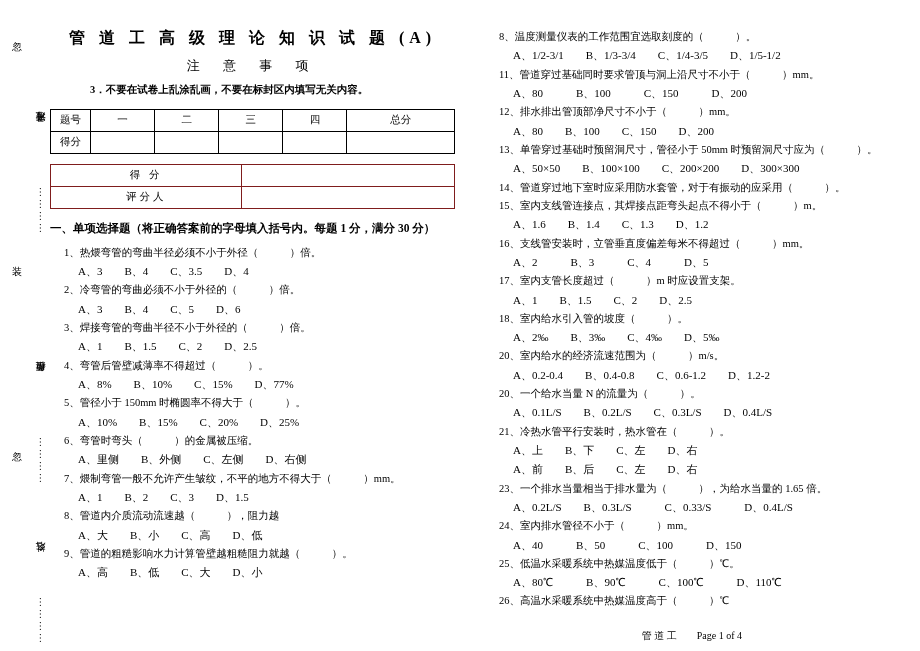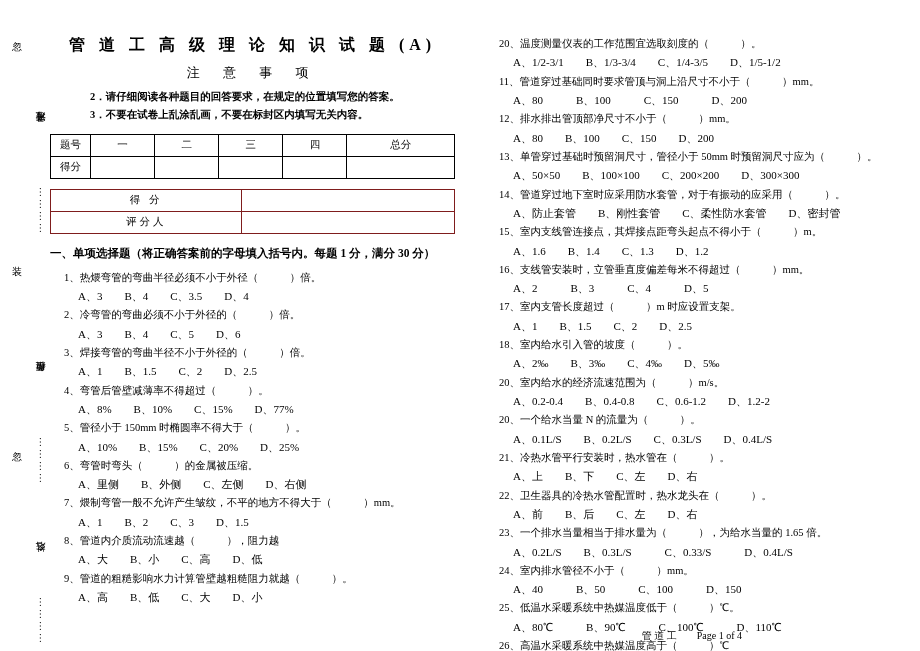--- a/index.html
+++ b/index.html
@@ -11,21 +11,20 @@
     font-size: 11px;
     color: #000;
     position: relative;
     overflow: hidden;
   }
   .page {
     display: flex;
     height: 620px;
     padding: 28px 30px 0 50px;
     gap: 30px;
-    margin-top: 7px;
   }
   .col {
     flex: 1;
     display: flex;
     flex-direction: column;
   }
   .title {
     font-size: 16px;
     font-weight: bold;
     text-align: center;
@@ -144,21 +143,20 @@
   <span class="vlbl" style="top:560px">姓名</span>
   <span class="vdot" style="top:595px">…………</span>
 </div>
 
 <div class="page">
 
   <div class="col">
     <div class="title">管 道 工 高 级 理 论 知 识 试 题 (A)</div>
     <div class="subtitle">注  意    事  项</div>
     <div class="instructions">
-      <div>2．请仔细阅读各种题目的回答要求，在规定的位置填写您的答案。</div>
       <div>3．不要在试卷上乱涂乱画，不要在标封区内填写无关内容。</div>
     </div>
     <table class="score-table">
       <tbody>
           <tr>
         <td class="hdr">题号</td>
         <td>一</td>
         <td>二</td>
         <td>三</td>
         <td>四</td>
@@ -202,45 +200,43 @@
     <div class="opts">A、里侧　　B、外侧　　C、左侧　　D、右侧</div>
     <div class="q">7、煨制弯管一般不允许产生皱纹，不平的地方不得大于（　　　）mm。</div>
     <div class="opts">A、1　　B、2　　C、3　　D、1.5</div>
     <div class="q">8、管道内介质流动流速越（　　　），阻力越</div>
     <div class="opts">A、大　　B、小　　C、高　　D、低</div>
     <div class="q">9、管道的粗糙影响水力计算管壁越粗糙阻力就越（　　　）。</div>
     <div class="opts">A、高　　B、低　　C、大　　D、小</div>
   </div>
 
   <div class="col col2">
-    <div class="q">20、温度测量仪表的工作范围宜选取刻度的（　　　）。</div>
+    <div class="q">8、温度测量仪表的工作范围宜选取刻度的（　　　）。</div>
     <div class="opts">A、1/2-3/1　　B、1/3-3/4　　C、1/4-3/5　　D、1/5-1/2</div>
     <div class="q">11、管道穿过基础同时要求管顶与洞上沿尺寸不小于（　　　）mm。</div>
     <div class="opts">A、80　　　B、100　　　C、150　　　D、200</div>
     <div class="q">12、排水排出管顶部净尺寸不小于（　　　）mm。</div>
     <div class="opts">A、80　　B、100　　C、150　　D、200</div>
     <div class="q">13、单管穿过基础时预留洞尺寸，管径小于 50mm 时预留洞尺寸应为（　　　）。</div>
     <div class="opts">A、50×50　　B、100×100　　C、200×200　　D、300×300</div>
     <div class="q">14、管道穿过地下室时应采用防水套管，对于有振动的应采用（　　　）。</div>
-    <div class="opts">A、防止套管　　B、刚性套管　　C、柔性防水套管　　D、密封管</div>
     <div class="q">15、室内支线管连接点，其焊接点距弯头起点不得小于（　　　）m。</div>
     <div class="opts">A、1.6　　B、1.4　　C、1.3　　D、1.2</div>
     <div class="q">16、支线管安装时，立管垂直度偏差每米不得超过（　　　）mm。</div>
     <div class="opts">A、2　　　B、3　　　C、4　　　D、5</div>
     <div class="q">17、室内支管长度超过（　　　）m 时应设置支架。</div>
     <div class="opts">A、1　　B、1.5　　C、2　　D、2.5</div>
     <div class="q">18、室内给水引入管的坡度（　　　）。</div>
     <div class="opts">A、2‰　　B、3‰　　C、4‰　　D、5‰</div>
     <div class="q">20、室内给水的经济流速范围为（　　　）m/s。</div>
     <div class="opts">A、0.2-0.4　　B、0.4-0.8　　C、0.6-1.2　　D、1.2-2</div>
     <div class="q">20、一个给水当量 N 的流量为（　　　）。</div>
     <div class="opts">A、0.1L/S　　B、0.2L/S　　C、0.3L/S　　D、0.4L/S</div>
     <div class="q">21、冷热水管平行安装时，热水管在（　　　）。</div>
     <div class="opts">A、上　　B、下　　C、左　　D、右</div>
-    <div class="q">22、卫生器具的冷热水管配置时，热水龙头在（　　　）。</div>
     <div class="opts">A、前　　B、后　　C、左　　D、右</div>
     <div class="q">23、一个排水当量相当于排水量为（　　　），为给水当量的 1.65 倍。</div>
     <div class="opts">A、0.2L/S　　B、0.3L/S　　　C、0.33/S　　　D、0.4L/S</div>
     <div class="q">24、室内排水管径不小于（　　　）mm。</div>
     <div class="opts">A、40　　　B、50　　　C、100　　　D、150</div>
     <div class="q">25、低温水采暖系统中热媒温度低于（　　　）℃。</div>
     <div class="opts">A、80℃　　　B、90℃　　　C、100℃　　　D、110℃</div>
     <div class="q">26、高温水采暖系统中热媒温度高于（　　　）℃</div>
   </div>
 </div>

